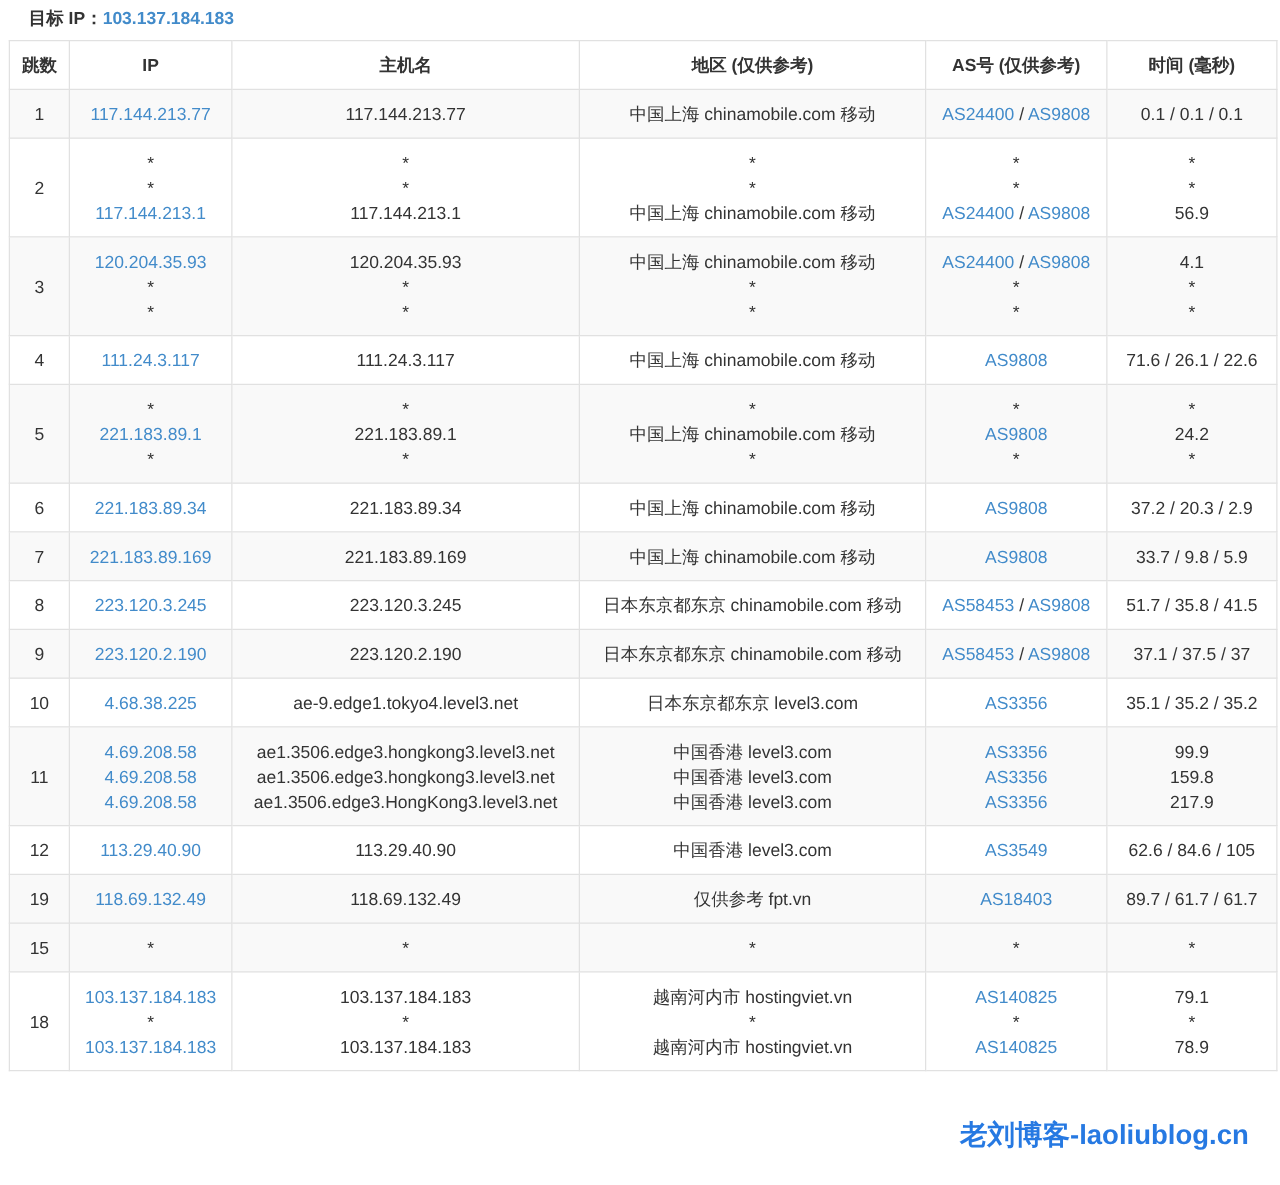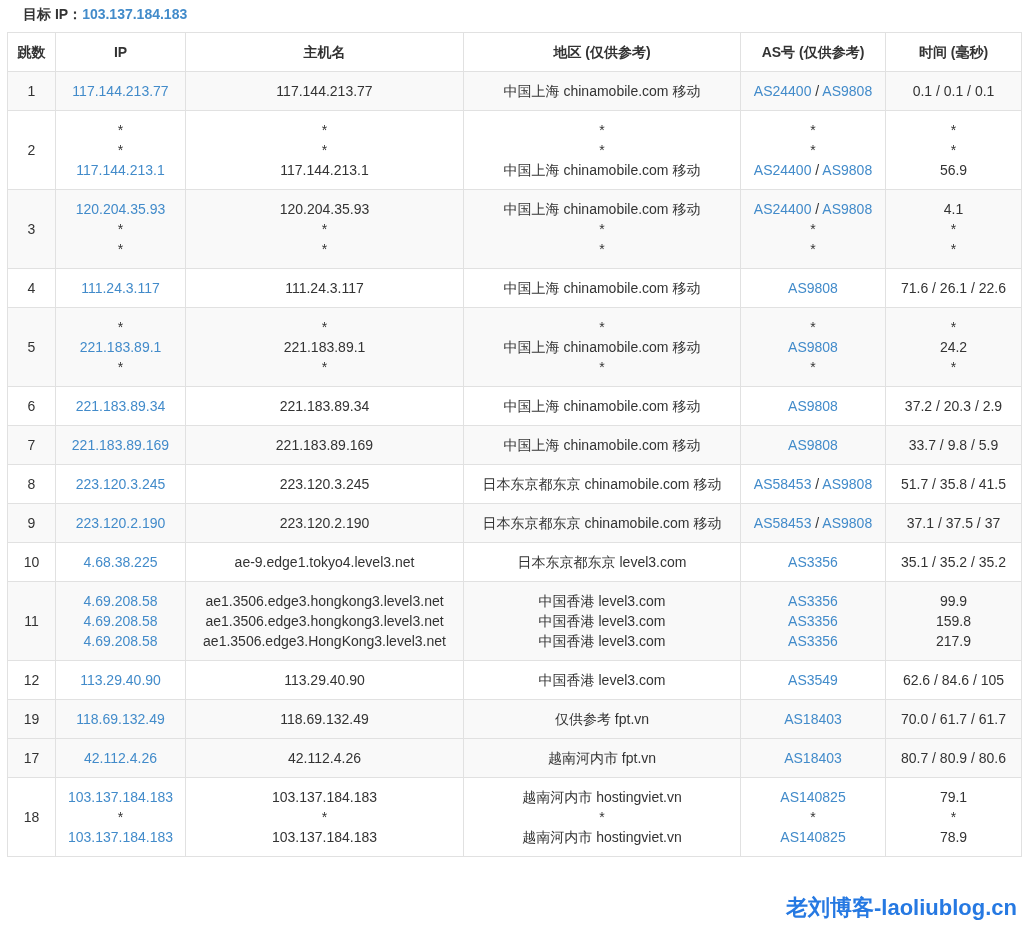--- a/index.html
+++ b/index.html
@@ -38,21 +38,21 @@
   }
   table.trace th{
     font-weight:bold;
     font-size:14px;
     background:#ffffff;
   }
   tr.striped{background:var(--stripe-bg);}
   .cl{line-height:20px;min-height:20px;}
   .watermark{
     position:absolute;
-    left:786px;
+    left:768px;
     top:893px;
     font-size:22px;
     font-weight:bold;
     color:var(--watermark-color);
     white-space:nowrap;
     pointer-events:none;
   }
 </style>
 </head>
 <body>
@@ -345,39 +345,39 @@
         <td>
           <div class="cl">118.69.132.49</div>
         </td>
         <td>
           <div class="cl">仅供参考 fpt.vn</div>
         </td>
         <td>
           <div class="cl"><span class="link">AS18403</span></div>
         </td>
         <td>
-          <div class="cl">70.0 / 61.7 / 61.7</div>
-        </td>
-      </tr>
-      <tr class="striped">
-        <td>17</td>
-        <td>
-          <div class="cl"><span class="link">42.112.4.26</span></div>
-        </td>
-        <td>
-          <div class="cl">42.112.4.26</div>
-        </td>
-        <td>
-          <div class="cl">越南河内市 fpt.vn</div>
-        </td>
-        <td>
-          <div class="cl"><span class="link">AS18403</span></div>
-        </td>
-        <td>
-          <div class="cl">80.7 / 80.9 / 80.6</div>
+          <div class="cl">89.7 / 61.7 / 61.7</div>
+        </td>
+      </tr>
+      <tr class="striped">
+        <td>15</td>
+        <td>
+          <div class="cl">*</div>
+        </td>
+        <td>
+          <div class="cl">*</div>
+        </td>
+        <td>
+          <div class="cl">*</div>
+        </td>
+        <td>
+          <div class="cl">*</div>
+        </td>
+        <td>
+          <div class="cl">*</div>
         </td>
       </tr>
       <tr>
         <td>18</td>
         <td>
           <div class="cl"><span class="link">103.137.184.183</span></div>
           <div class="cl">*</div>
           <div class="cl"><span class="link">103.137.184.183</span></div>
         </td>
         <td>

